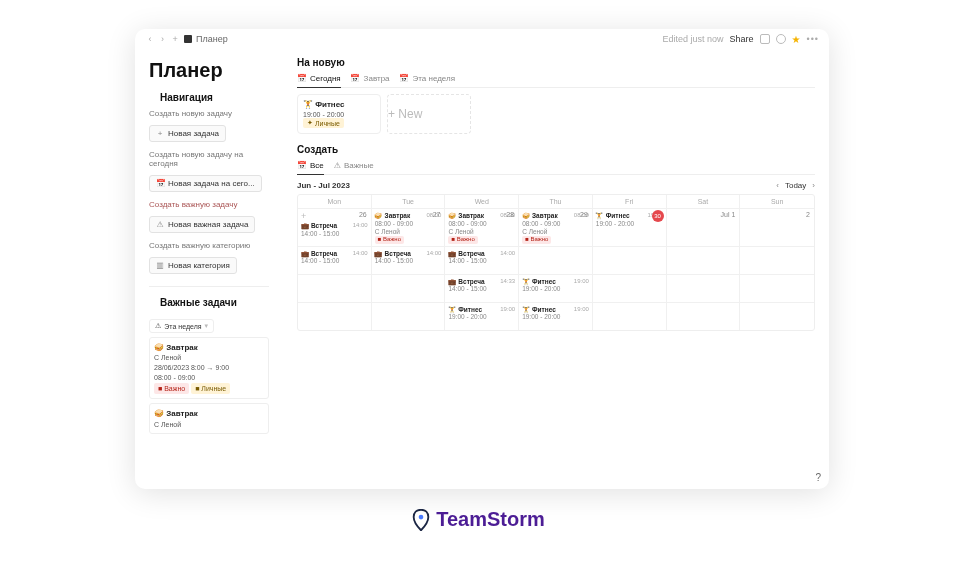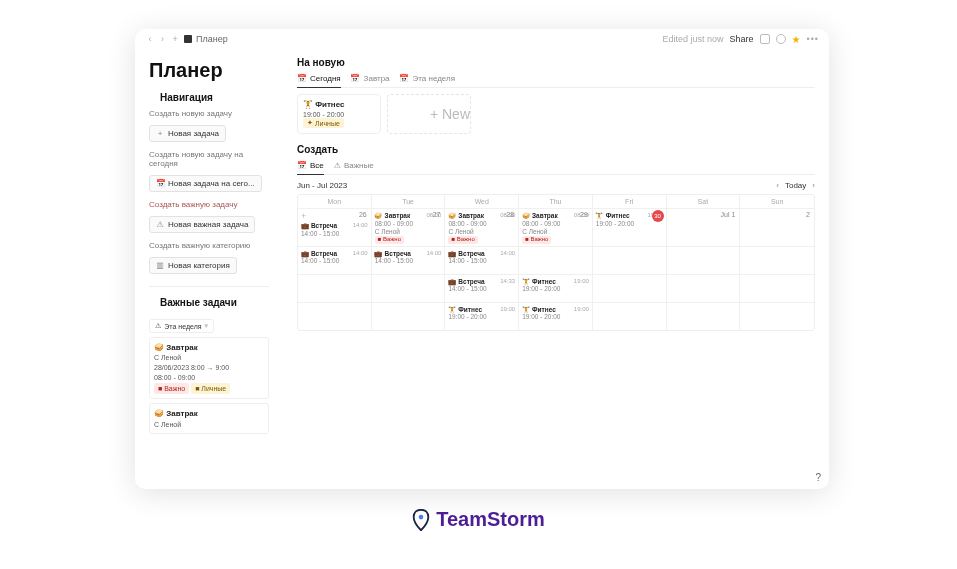--- a/index.html
+++ b/index.html
@@ -32,21 +32,21 @@
 .card .tt{font-size:8px;color:#222;font-weight:600}
 .main{flex:1;padding:8px 14px;overflow:hidden;position:relative}
 .sec{margin-bottom:10px}
 .sech{font-size:10px;font-weight:700;color:#111;margin-bottom:6px}
 .tabs{display:flex;gap:10px;border-bottom:1px solid #eee;font-size:8px;color:#888;margin-bottom:6px}
 .tab{display:flex;align-items:center;gap:3px;padding:0 0 4px;cursor:pointer}
 .tab.active{color:#111;border-bottom:1px solid #333;margin-bottom:-1px}
 .dayrow{display:flex;gap:6px}
 .daycard{width:84px;border:1px solid #eee;border-radius:4px;padding:5px;font-size:7px;color:#555}
 .daycard .tt{font-size:8px;color:#222;font-weight:600;margin-bottom:2px}
-.newcard{width:84px;border:1px dashed #e5e5e5;border-radius:4px;display:flex;align-items:center;justify-content:flex-end;font-size:14px;color:#bbb;cursor:pointer}
+.newcard{width:84px;border:1px dashed #e5e5e5;border-radius:4px;display:flex;align-items:center;justify-content:flex-start;font-size:12px;color:#bbb;cursor:pointer}
 .weekhead{display:flex;align-items:center;justify-content:space-between;font-size:8px;color:#333;margin:4px 0}
 .weekhead .navr{display:flex;align-items:center;gap:6px;color:#888}
 .weekhead .navr .today{color:#333}
 .calendar{border:1px solid #eee;border-radius:3px;overflow:hidden;font-size:7px}
 .calrow{display:grid;grid-template-columns:repeat(7,1fr)}
 .dh{padding:3px 4px;text-align:center;color:#aaa;border-right:1px solid #f0f0f0;font-size:7px}
 .dh:last-child{border-right:none}
 .drow{display:grid;grid-template-columns:repeat(7,1fr)}
 .dcell{border-top:1px solid #f0f0f0;border-right:1px solid #f0f0f0;min-height:28px;padding:2px 3px;position:relative}
 .dcell:last-child{border-right:none}
@@ -160,21 +160,21 @@
             <div class="tab active">
               <span>📅</span>
               <span>Все</span>
             </div>
             <div class="tab">
               <span>⚠</span>
               <span>Важные</span>
             </div>
           </div>
         <div class="weekhead">
-          <span style="font-weight:400">Jun - Jul 2023</span>
+          <span style="font-weight:700">Jun - Jul 2023</span>
           <div class="navr">
             <span>‹</span>
             <span class="today">Today</span>
             <span>›</span>
           </div>
         </div>
         <div class="calendar">
           <div class="calrow" id="cal-dh">
               <div class="dh">Mon</div>
               <div class="dh">Tue</div>

